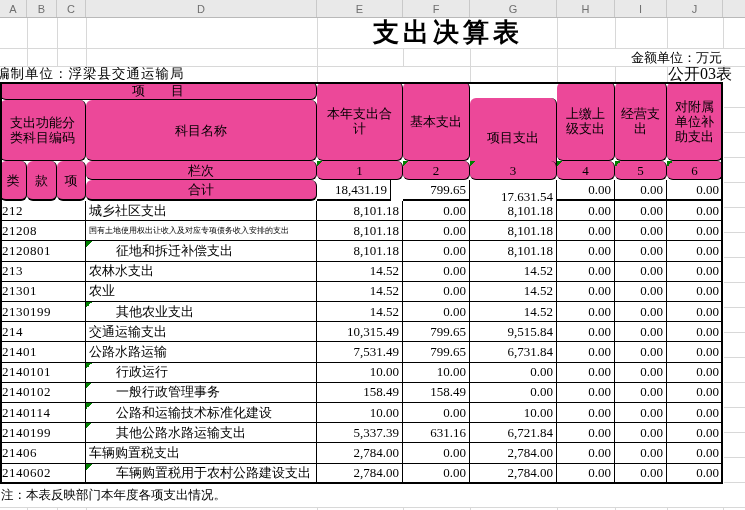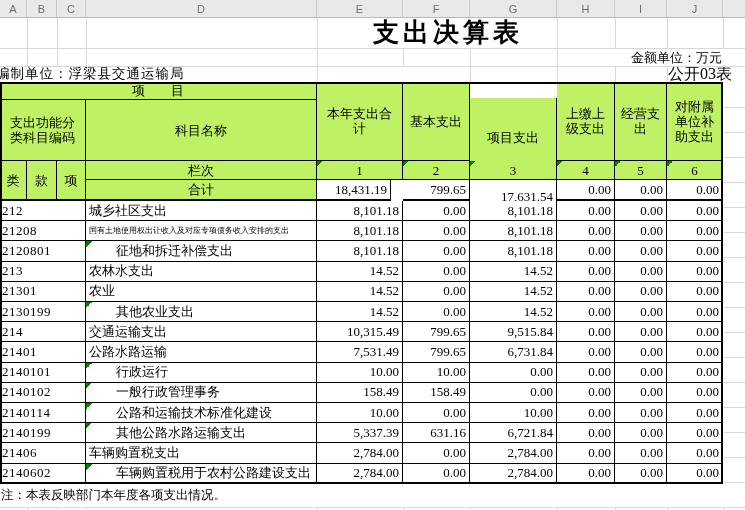--- a/index.html
+++ b/index.html
@@ -20,21 +20,21 @@
          justify-content:center;font-size:26px;font-weight:bold;letter-spacing:4px;}
   #unitnote{right:23px;top:50px;font-size:13px;height:16px;line-height:16px;}
   #prepared{left:-4px;top:66px;font-size:13.5px;height:16px;line-height:16px;letter-spacing:1px;}
   #year{left:412px;top:66px;width:72px;text-align:center;font-size:13px;height:28px;line-height:16px;margin-top:48px;}
   #tcode{right:13px;top:66px;font-size:16px;height:32px;line-height:16px;}
   
   #tbl{position:absolute;left:0;top:82px;width:723px;height:402px;}
   .cell{position:absolute;box-sizing:border-box;border-right:1px solid #000;border-bottom:1px solid #000;
         display:flex;align-items:center;justify-content:center;text-align:center;
         font-size:13px;line-height:15px;background:#fff;}
-  .hdr{background:#bef264;}
+  .hdr{background:#ec4899;border-radius:6px;}
   .thk{border-bottom-width:2px;}
   .numcell{justify-content:flex-end;padding-right:3px;}
   .outer{position:absolute;left:0;top:0;width:723px;height:402px;border:2px solid #000;
          box-sizing:border-box;pointer-events:none;}
   .tri{position:absolute;left:0;top:0;width:6px;height:6px;
        background:linear-gradient(135deg,#008000 50%,transparent 50%);}
   
   #rows{position:absolute;left:0;top:119px;width:723px;}
   .trow{display:flex;height:20.214px;}
   .trow .c{box-sizing:border-box;border-right:1px solid #000;border-bottom:1px solid #000;

